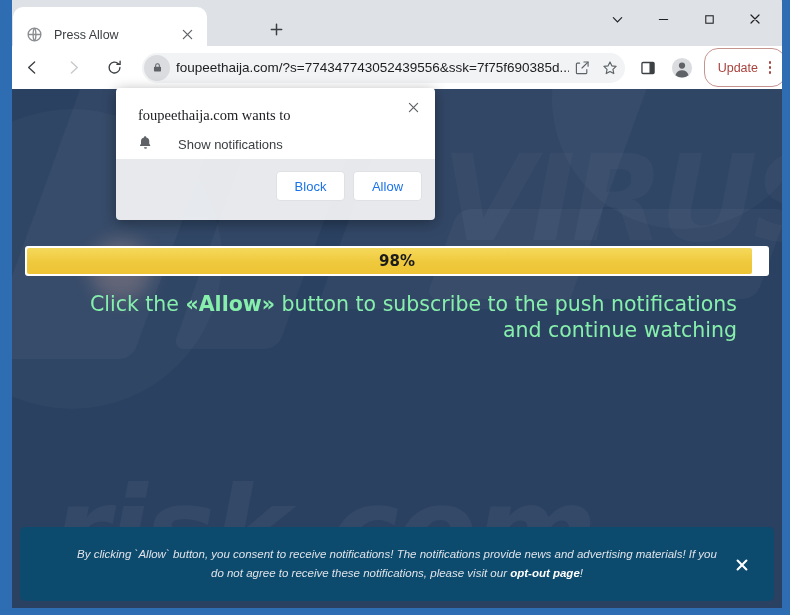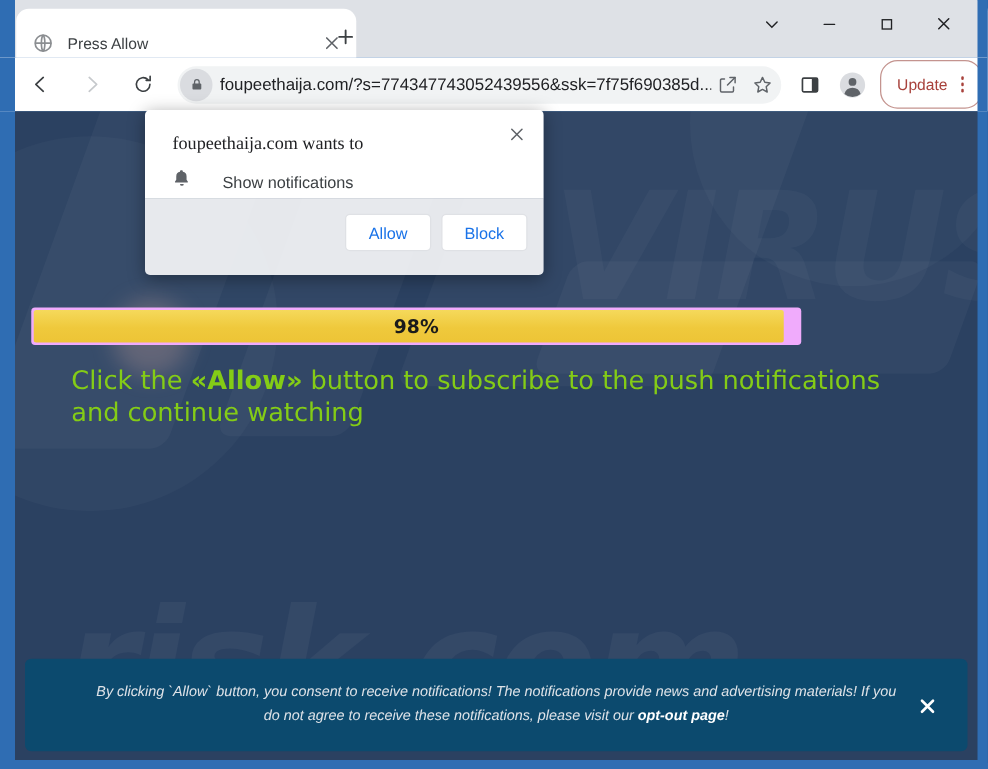--- a/index.html
+++ b/index.html
@@ -35,21 +35,21 @@
   }
   #tab-strip-right-edge {
     position: absolute;
     right: 0; top: 0; width: 8px; height: 46px;
     background: #2f6db3;
   }
 
   .browser-tab {
     position: absolute;
     left: 13px; top: 7px;
-    width: 272px; height: 39px;
+    width: 194px; height: 39px;
     background: #ffffff;
     border-top-left-radius: 10px;
     border-top-right-radius: 10px;
     display: flex;
     align-items: center;
     padding: 16px 10px 0 13px;
   }
   .tab-favicon { width: 17px; height: 17px; flex: 0 0 auto; opacity: .72; }
   .tab-title {
     flex: 1 1 auto;
@@ -232,22 +232,22 @@
     width: 62px; height: 62px;
     border-radius: 50%;
     background: rgba(255,190,170,.22);
     filter: blur(9px);
   }
 
   
   #progress-wrap {
     position: absolute;
     left: 13px; top: 157px;
-    width: 616px; height: 30px;
-    background: #f0abfc;
+    width: 744px; height: 30px;
+    background: #ffffff;
     border-radius: 3px;
     padding: 2px;
   }
   #progress-fill {
     height: 100%;
     background: linear-gradient(180deg,#f5d95b 0%,#efc93c 55%,#edc436 100%);
     border-radius: 2px;
     display: flex;
     align-items: center;
     justify-content: center;
@@ -260,25 +260,25 @@
     font-size: 15px;
     font-weight: 700;
     color: #1b1b1b;
   }
 
   
   #headline {
     position: absolute;
     left: 45px; top: 202px;
     width: 680px;
-    text-align: left;
+    text-align: right;
     font-family: "DejaVu Sans", sans-serif;
     font-size: 20.5px;
     line-height: 1.28;
-    color: #84cc16;
+    color: #86efac;
   }
   #headline b { font-weight: 700; }
 
   
   #consent-banner {
     position: absolute;
     left: 8px; bottom: 7px;
     width: 754px; height: 74px;
     background: #0c4a6e;
     border-radius: 5px;
@@ -537,18 +537,18 @@
       <span>
         <svg width="15" height="15" viewBox="0 0 20 20" fill="#5f6368">
           <path d="M10 1.6a1 1 0 0 1 1 1v.7a5 5 0 0 1 4 4.9v3.4l1.3 2.1a.6.6 0 0 1-.5.95H3.2a.6.6 0 0 1-.5-.95L4 11.6V8.2a5 5 0 0 1 4-4.9v-.7a1 1 0 0 1 1-1z"></path>
           <path d="M8 16.2h4a2 2 0 0 1-4 0z"></path>
         </svg>
       </span>
       <span id="pd-perm-label">Show notifications</span>
     </div>
 
     <div id="pd-actions">
+      <div class="pd-btn">Block</div>
       <div class="pd-btn">Allow</div>
-      <div class="pd-btn">Block</div>
     </div>
   </div>
 
 </div>
 
 </body></html>

